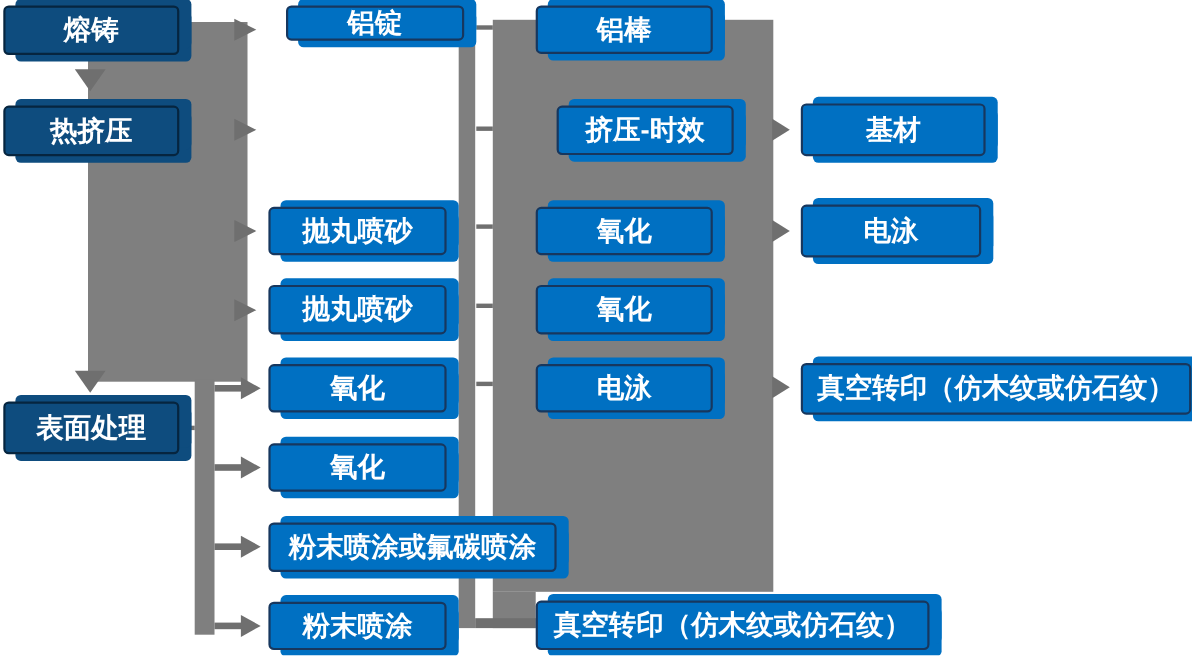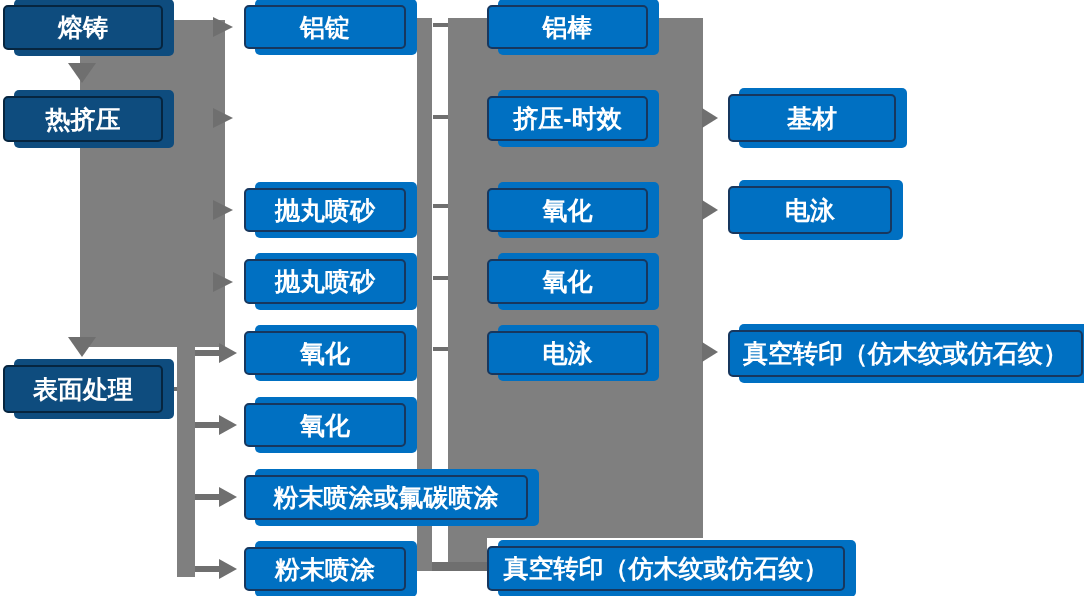--- a/index.html
+++ b/index.html
@@ -76,30 +76,30 @@
   <div class="arr-r sm" style="left:219px;top:487px"></div>
   <div class="arr-r sm" style="left:219px;top:559px"></div>
   <div class="arr-r e" style="left:702px;top:108px"></div>
   <div class="arr-r e" style="left:702px;top:200px"></div>
   <div class="arr-r e" style="left:702px;top:342px"></div>
 
   <div class="node dark" style="left:3px;top:5px;width:160px;height:45px">熔铸</div>
   <div class="node dark" style="left:3px;top:365px;width:160px;height:48px">表面处理</div>
   <div class="node dark" style="left:3px;top:96px;width:160px;height:46px">热挤压</div>
 
-  <div class="node" style="left:244px;top:5px;width:162px;height:44px">铝锭</div>
+  <div class="node" style="left:260px;top:5px;width:162px;height:32px">铝锭</div>
   <div class="node" style="left:244px;top:188px;width:162px;height:44px">抛丸喷砂</div>
   <div class="node" style="left:244px;top:259px;width:162px;height:45px">抛丸喷砂</div>
   <div class="node" style="left:244px;top:331px;width:162px;height:44px">氧化</div>
   <div class="node" style="left:244px;top:403px;width:162px;height:44px">氧化</div>
-  <div class="node" style="left:244px;top:475px;width:284px;height:45px">粉末喷涂或氟碳喷涂</div>
+  <div class="node" style="left:244px;top:475px;width:262px;height:45px">粉末喷涂或氟碳喷涂</div>
   <div class="node" style="left:487px;top:5px;width:161px;height:44px">铝棒</div>
 
   <div class="node" style="left:244px;top:547px;width:162px;height:44px">粉末喷涂</div>
-  <div class="node" style="left:487px;top:96px;width:161px;height:45px">挤压-时效</div>
+  <div class="node" style="left:506px;top:96px;width:161px;height:45px">挤压-时效</div>
   <div class="node" style="left:487px;top:188px;width:161px;height:44px">氧化</div>
   <div class="node" style="left:487px;top:259px;width:161px;height:45px">氧化</div>
   <div class="node" style="left:487px;top:331px;width:161px;height:44px">电泳</div>
   <div class="node" style="left:487px;top:546px;width:358px;height:45px">真空转印（仿木纹或仿石纹）</div>
 
   <div class="node" style="left:728px;top:94px;width:168px;height:48px">基材</div>
   <div class="node" style="left:728px;top:186px;width:164px;height:48px">电泳</div>
   <div class="node" style="left:728px;top:330px;width:355px;height:47px">真空转印（仿木纹或仿石纹）</div>
 
 </div>

